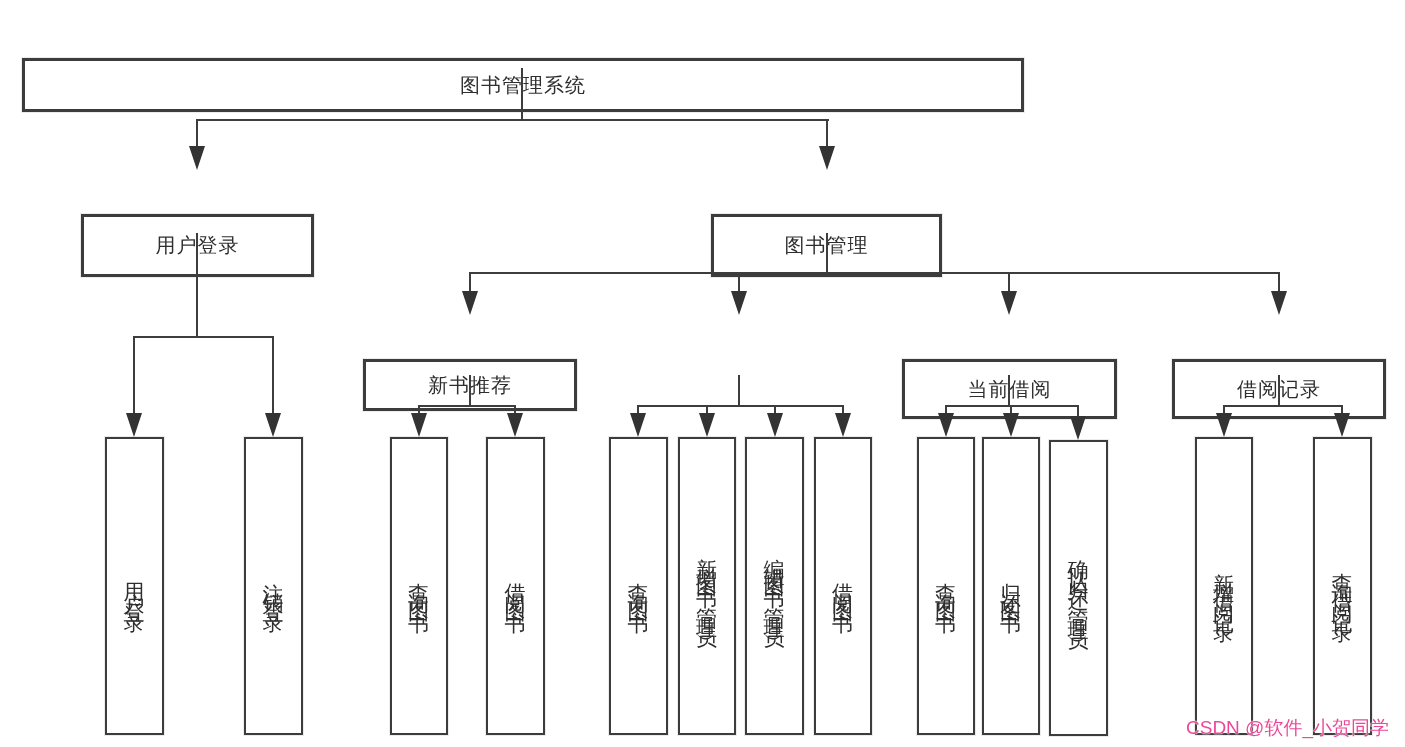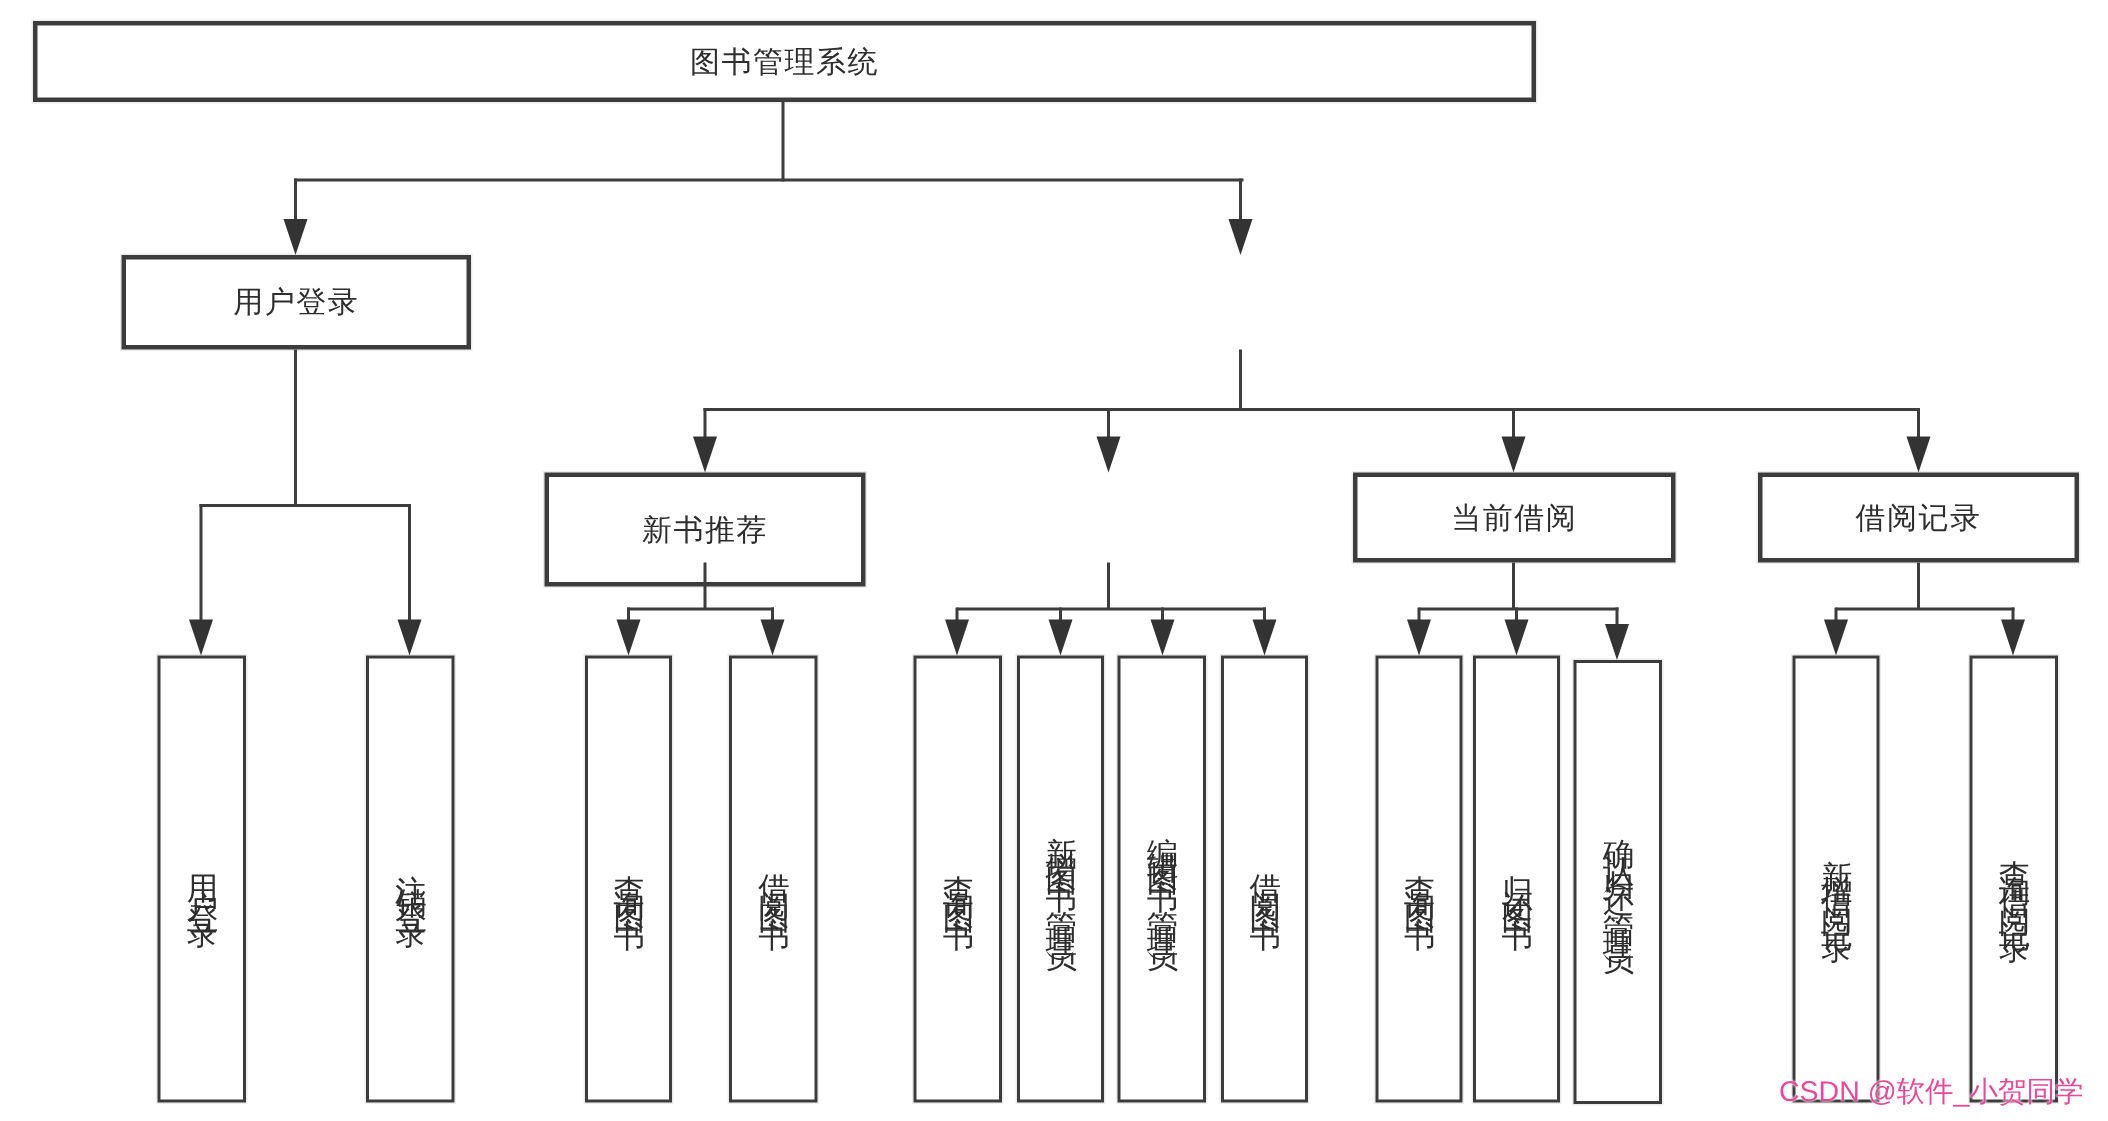--- a/index.html
+++ b/index.html
@@ -14,21 +14,21 @@
   }
   .node {
     position: absolute;
     background: #ffffff;
     border: 3px solid #3c3c3c;
     display: flex;
     align-items: center;
     justify-content: center;
     color: #2e2e2e;
   }
-  .hnode { font-size: 20px; letter-spacing: 1px; }
+  .hnode { font-size: 20px; letter-spacing: 1px; margin-top: 44px; }
   .vnode {
     border-width: 2px;
     box-shadow: 0 0 0 1px #e8e8e8;
   }
   .vnode .vtext {
     writing-mode: vertical-rl;
     text-orientation: mixed;
     font-size: 21px;
     letter-spacing: 10px;
     line-height: 1;
@@ -62,22 +62,25 @@
 
 <div id="canvas">
 
   <div class="node hnode" style="left:22px; top:14px; width:1002px; height:54px;">
     <span>图书管理系统</span>
   </div>
 
   <div class="node hnode" style="left:81px; top:170px; width:233px; height:63px;">
     <span>用户登录</span>
   </div>
+  <div class="node hnode" style="left:711px; top:170px; width:231px; height:63px;">
+    <span>图书管理</span>
+  </div>
 
-  <div class="node hnode" style="left:363px; top:315px; width:214px; height:76px;">
+  <div class="node hnode" style="left:363px; top:315px; width:214px; height:52px;">
     <span>新书推荐</span>
   </div>
   <div class="node hnode" style="left:1172px; top:315px; width:214px; height:60px;">
     <span>借阅记录</span>
   </div>
   <div class="node hnode" style="left:902px; top:315px; width:215px; height:60px;">
     <span>当前借阅</span>
   </div>
 
   <div class="node vnode" style="left:105px; top:437px; width:59px; height:298px;">

